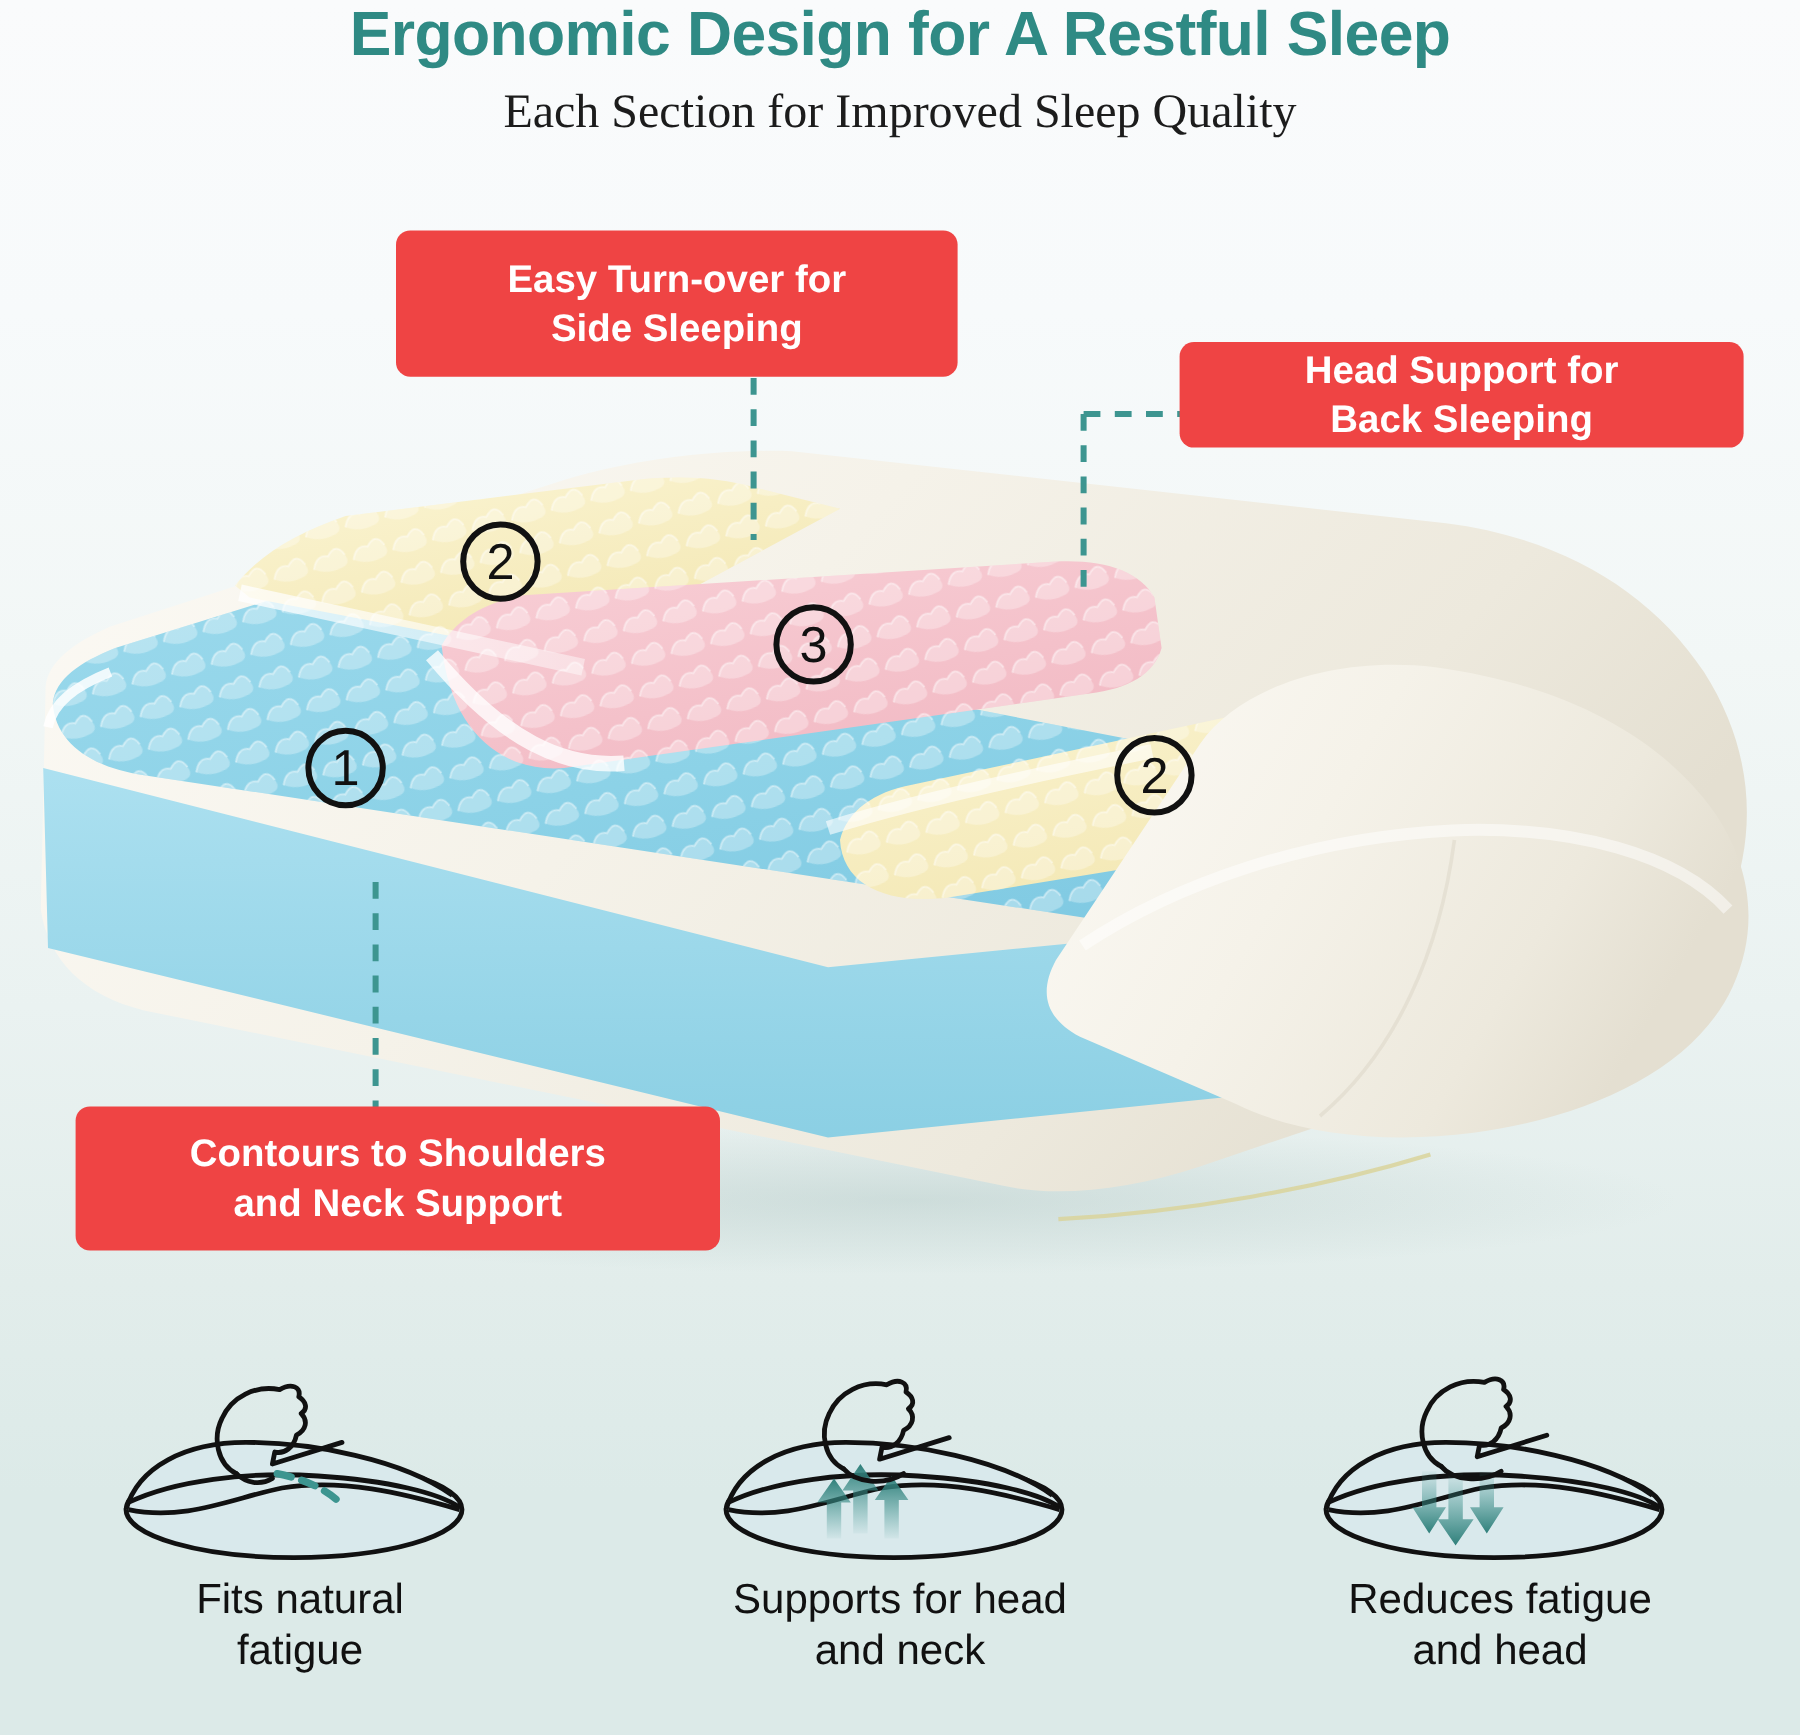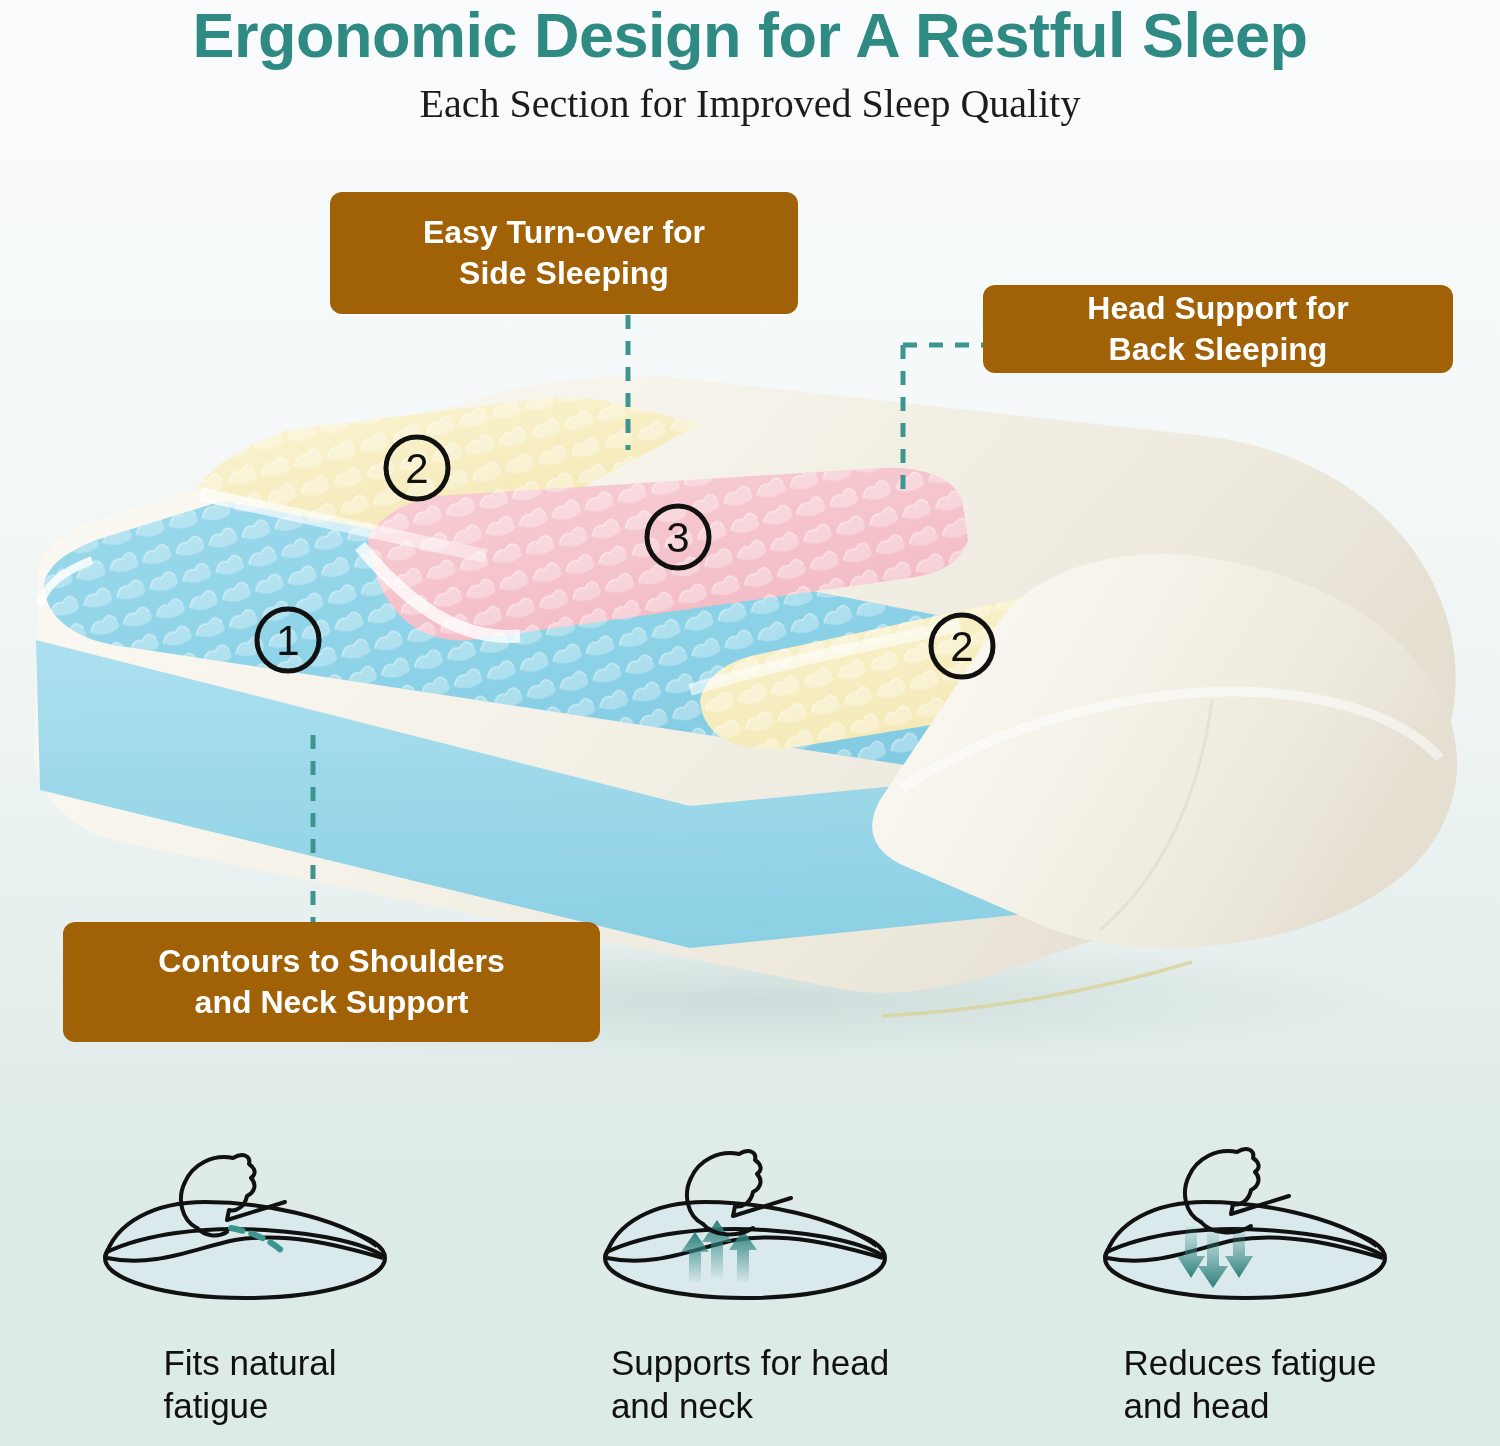--- a/index.html
+++ b/index.html
@@ -25,41 +25,41 @@
   
   .header {
     position: absolute;
     top: 0; left: 0;
     width: 1500px;
     text-align: center;
   }
   .title {
     margin: 0;
     padding-top: 2px;
-    font-size: 63px;
+    font-size: 52px;
     line-height: 1.05;
     font-weight: bold;
     color: #2F8A84;
     letter-spacing: -0.5px;
     font-family: "Liberation Sans", sans-serif;
   }
   .subtitle {
     margin: 0;
     padding-top: 14px;
     font-size: 40px;
     line-height: 1.1;
     font-weight: normal;
     color: #1c1c1c;
     font-family: Liberation Serif, serif;
   }
 
   
   .callout {
     position: absolute;
-    background: #a16207;
+    background: #ef4444;
     color: #ffffff;
     border-radius: 12px;
     font-size: 32px;
     font-weight: bold;
     line-height: 1.28;
     text-align: center;
     display: flex;
     align-items: center;
     justify-content: center;
     box-sizing: border-box;
@@ -89,25 +89,25 @@
     align-items: flex-start;
   }
   .feature {
     width: 440px;
     display: flex;
     flex-direction: column;
     align-items: center;
   }
   .feature-icon { width: 330px; height: 170px; }
   .feature-caption {
-    margin-top: 32px;
+    margin-top: 2px;
     font-size: 35px;
     line-height: 1.22;
     color: #111111;
-    text-align: left;
+    text-align: center;
     font-family: "Liberation Sans", sans-serif;
   }
 </style>
 </head>
 <body>
 
 <div class="header">
   <h1 class="title">Ergonomic Design for A Restful Sleep</h1>
   <p class="subtitle">Each Section for Improved Sleep Quality</p>
 </div>

